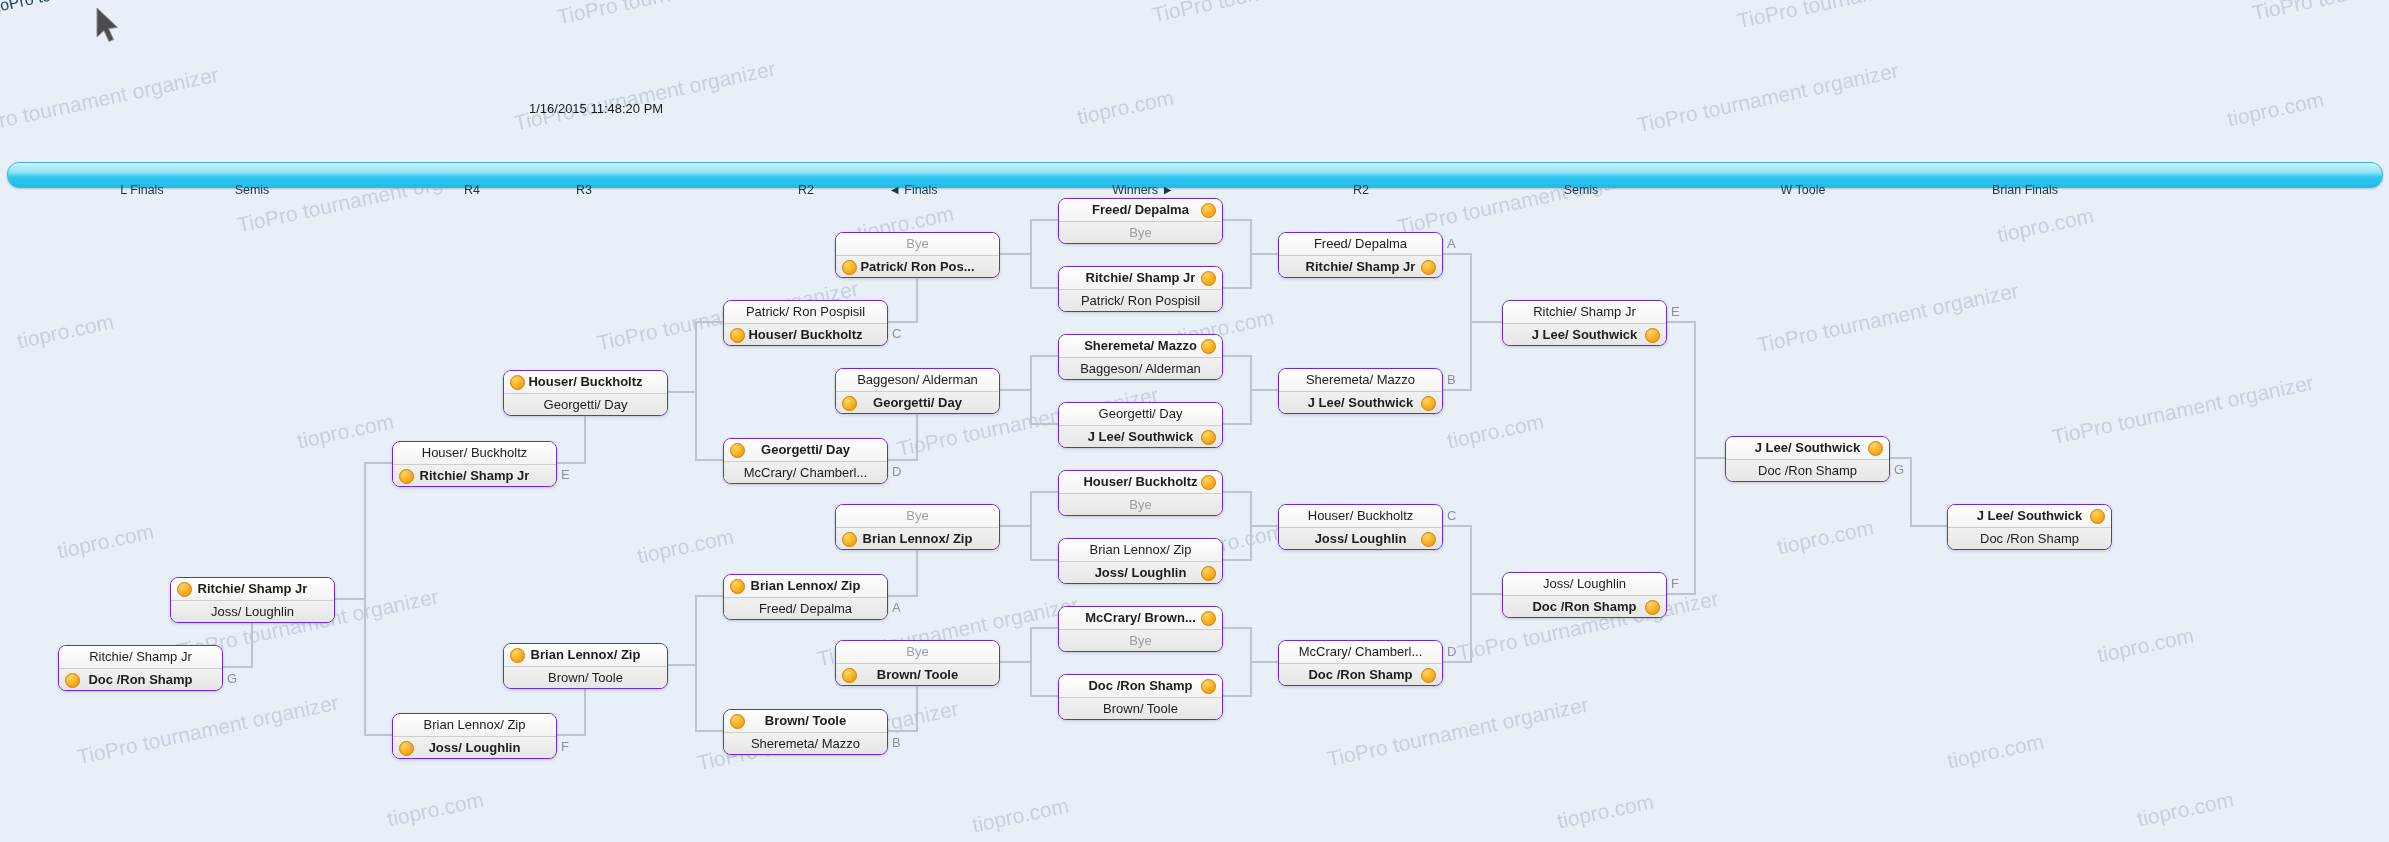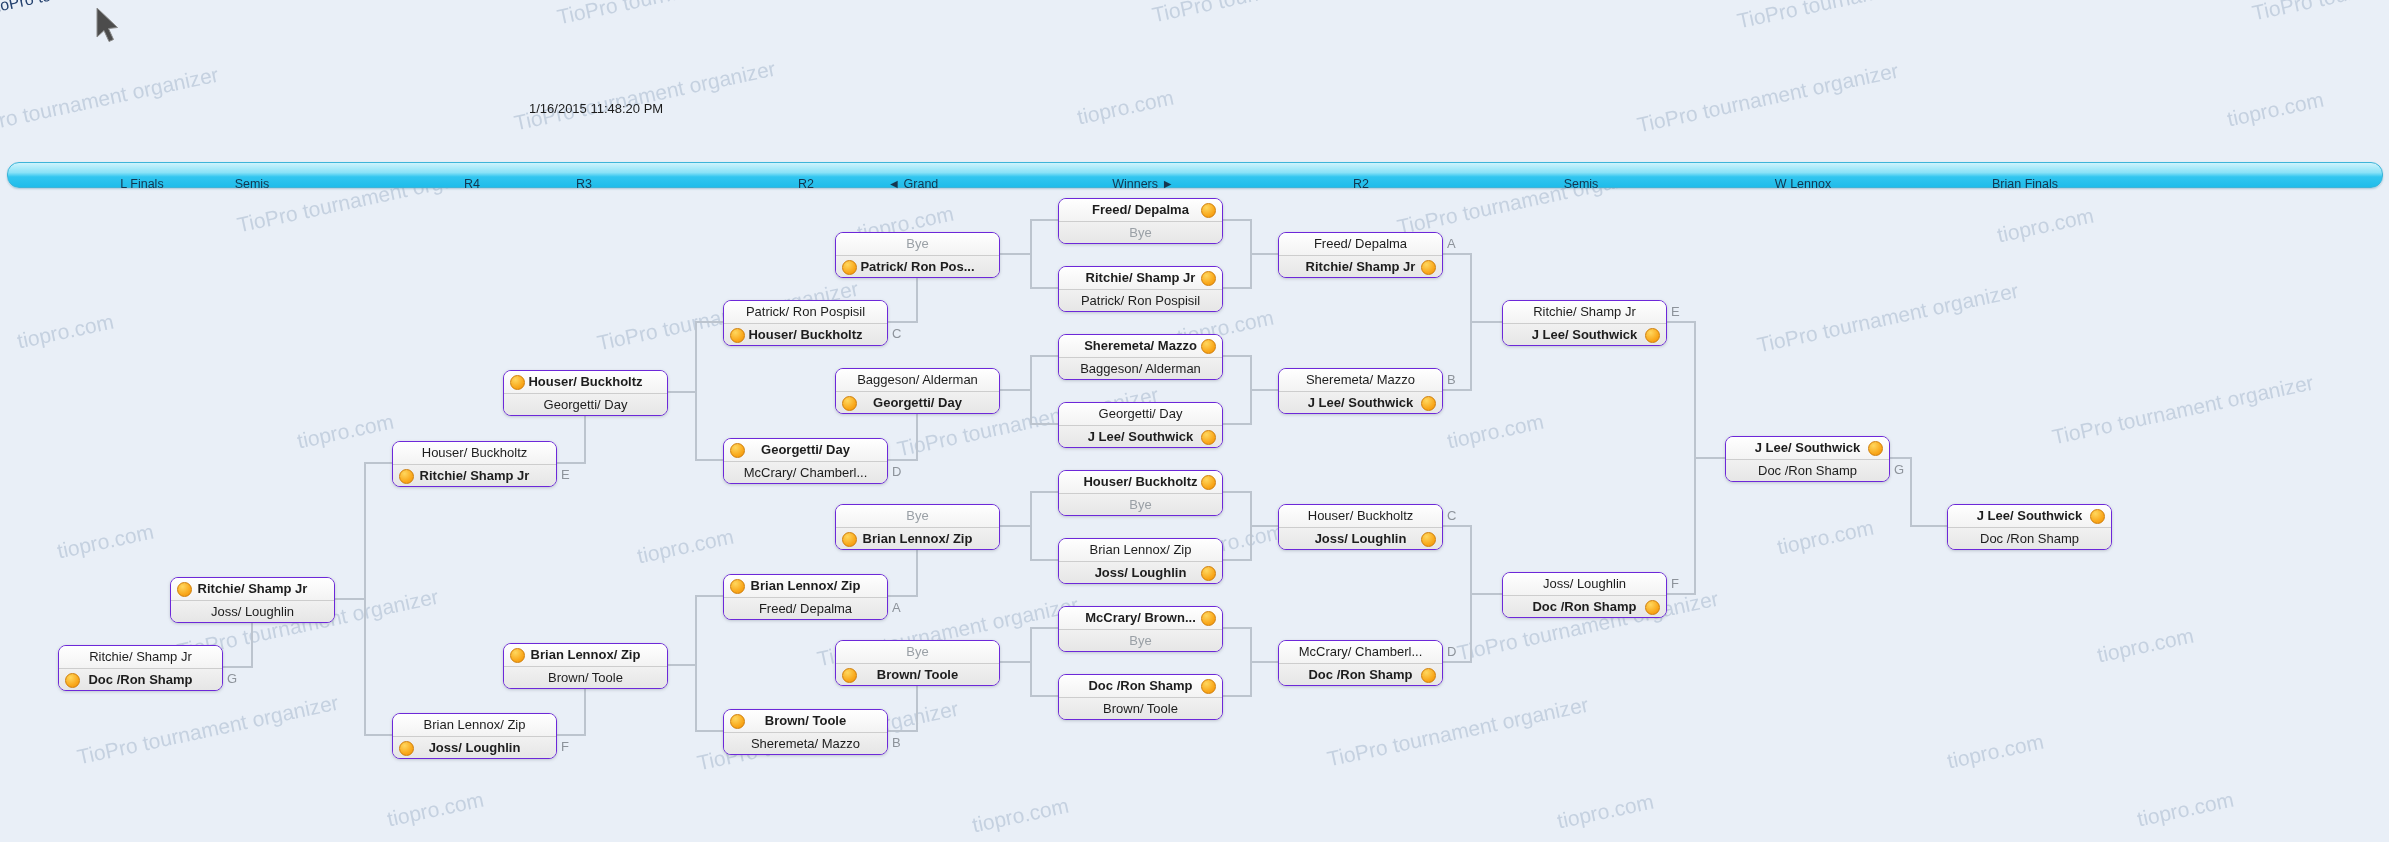--- a/index.html
+++ b/index.html
@@ -34,21 +34,21 @@
   #title{position:absolute;left:527px;top:56px;font-size:34px;font-weight:bold;color:#070707;}
   #datestamp{position:absolute;left:529px;top:101px;font-size:13px;color:#1b1b1b;}
 
   
   #cursor{position:absolute;left:96px;top:8px;}
 
   
   #headerbar{position:absolute;left:7px;top:162px;width:2374px;height:24px;border-radius:12px;
       background:linear-gradient(180deg,#cef3fc 0%,#8ae2f7 40%,#31c6f0 58%,#1fbcea 100%);
       border:1px solid #3db4d8;box-shadow:0 1px 2px rgba(80,140,170,.4);}
-  .hdr{position:absolute;top:177px;font-size:12.5px;color:#14364f;transform:translateX(-50%);
+  .hdr{position:absolute;top:183px;font-size:12.5px;color:#14364f;transform:translateX(-50%);
       white-space:nowrap;}
 
   
   .match{position:absolute;width:163px;height:44px;border:1px solid #6d28d9;border-radius:8px;
       overflow:hidden;background:#f2f2f2;box-shadow:0 1px 3px rgba(110,120,135,.35);}
   .trow{position:relative;height:22px;line-height:22px;font-size:13px;color:#1d1d1d;
       text-align:center;white-space:nowrap;padding:0 6px;
       background:linear-gradient(#ffffff,#f3f3f3);}
   .trow.second{border-top:1px solid #cdcdcd;background:linear-gradient(#f1f1f1,#e6e6e6);height:21px;line-height:21px;}
   .trow.win{font-weight:bold;}
@@ -115,25 +115,25 @@
     <polygon points="1,0 1,29 8,22.5 13,33.5 17.5,31.5 12.5,20.5 21.5,19.5" fill="#4c4c4c" stroke="#8a8a8a" stroke-width="1"></polygon>
   </svg>
 
   <div id="headerbar"></div>
   <div id="headers">
       <span class="hdr" style="left: 142px;">L Finals</span>
       <span class="hdr" style="left: 252px;">Semis</span>
       <span class="hdr" style="left: 472px;">R4</span>
       <span class="hdr" style="left: 584px;">R3</span>
       <span class="hdr" style="left: 806px;">R2</span>
-      <span class="hdr" style="left: 913px;">◄ Grand</span>
+      <span class="hdr" style="left: 913px;">◄ Finals</span>
       <span class="hdr" style="left: 1143px;">Winners ►</span>
       <span class="hdr" style="left: 1361px;">R2</span>
       <span class="hdr" style="left: 1581px;">Semis</span>
-      <span class="hdr" style="left: 1803px;">W Lennox</span>
+      <span class="hdr" style="left: 1803px;">W Toole</span>
       <span class="hdr" style="left: 2025px;">Brian Finals</span>
     </div>
 
   <div id="connectors">
       <div class="cline" style="left: 1221px; top: 219px; width: 29px; height: 2px;"></div>
       <div class="cline" style="left: 1221px; top: 287px; width: 29px; height: 2px;"></div>
       <div class="cline" style="left: 1250px; top: 219px; width: 2px; height: 70px;"></div>
       <div class="cline" style="left: 1250px; top: 253px; width: 28px; height: 2px;"></div>
       <div class="cline" style="left: 1221px; top: 355px; width: 29px; height: 2px;"></div>
       <div class="cline" style="left: 1221px; top: 423px; width: 29px; height: 2px;"></div>

